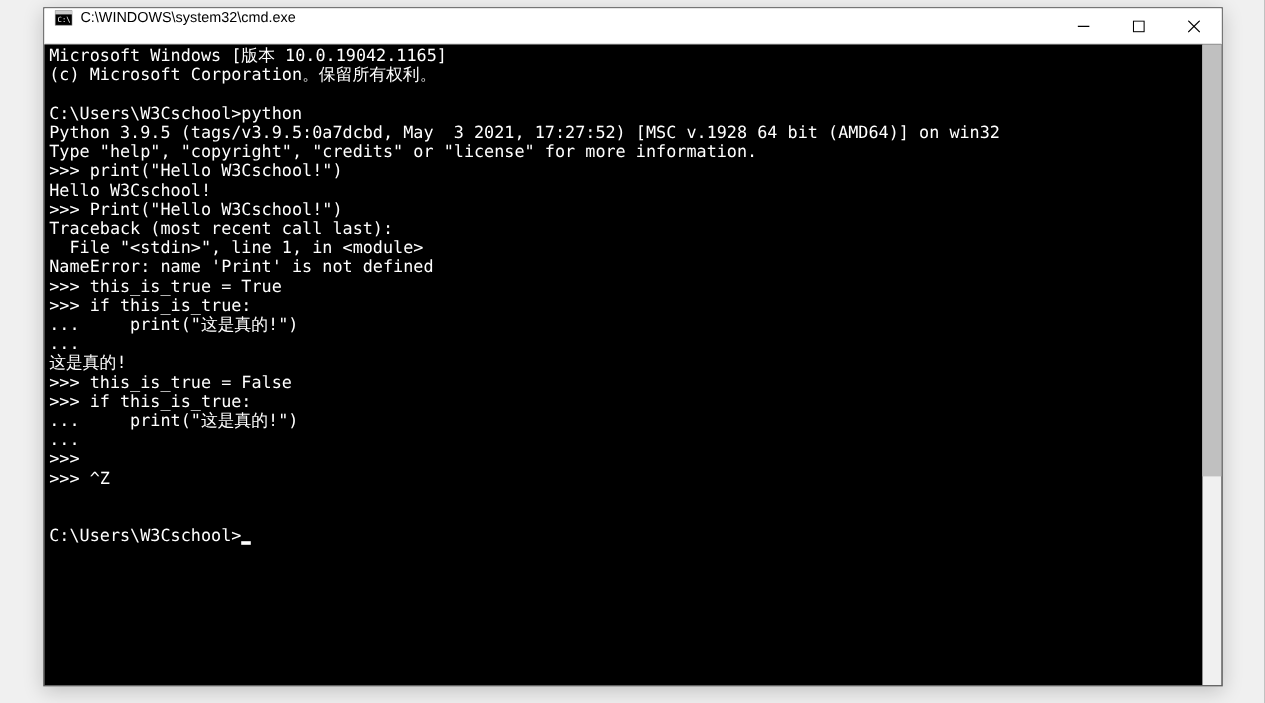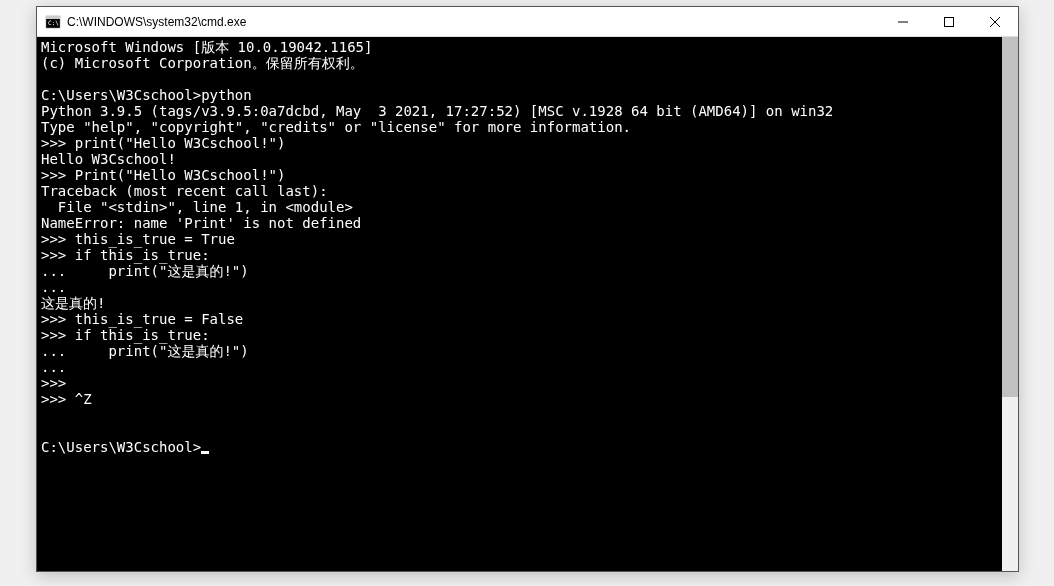--- a/index.html
+++ b/index.html
@@ -24,21 +24,21 @@
       background: #ffffff;
       border: 1px solid #555;
       box-shadow: 0 4px 16px rgba(0,0,0,0.2);
       display: flex;
       flex-direction: column;
     }
     .titlebar {
       height: 30px;
       background: #ffffff;
       display: flex;
-      align-items: center;
+      align-items: flex-start;
       flex-shrink: 0;
       border-bottom: 1px solid #ddd;
     }
     .titlebar-icon {
       width: 16px;
       height: 16px;
       margin-left: 8px;
       margin-right: 6px;
       display: flex;
       align-items: center;

